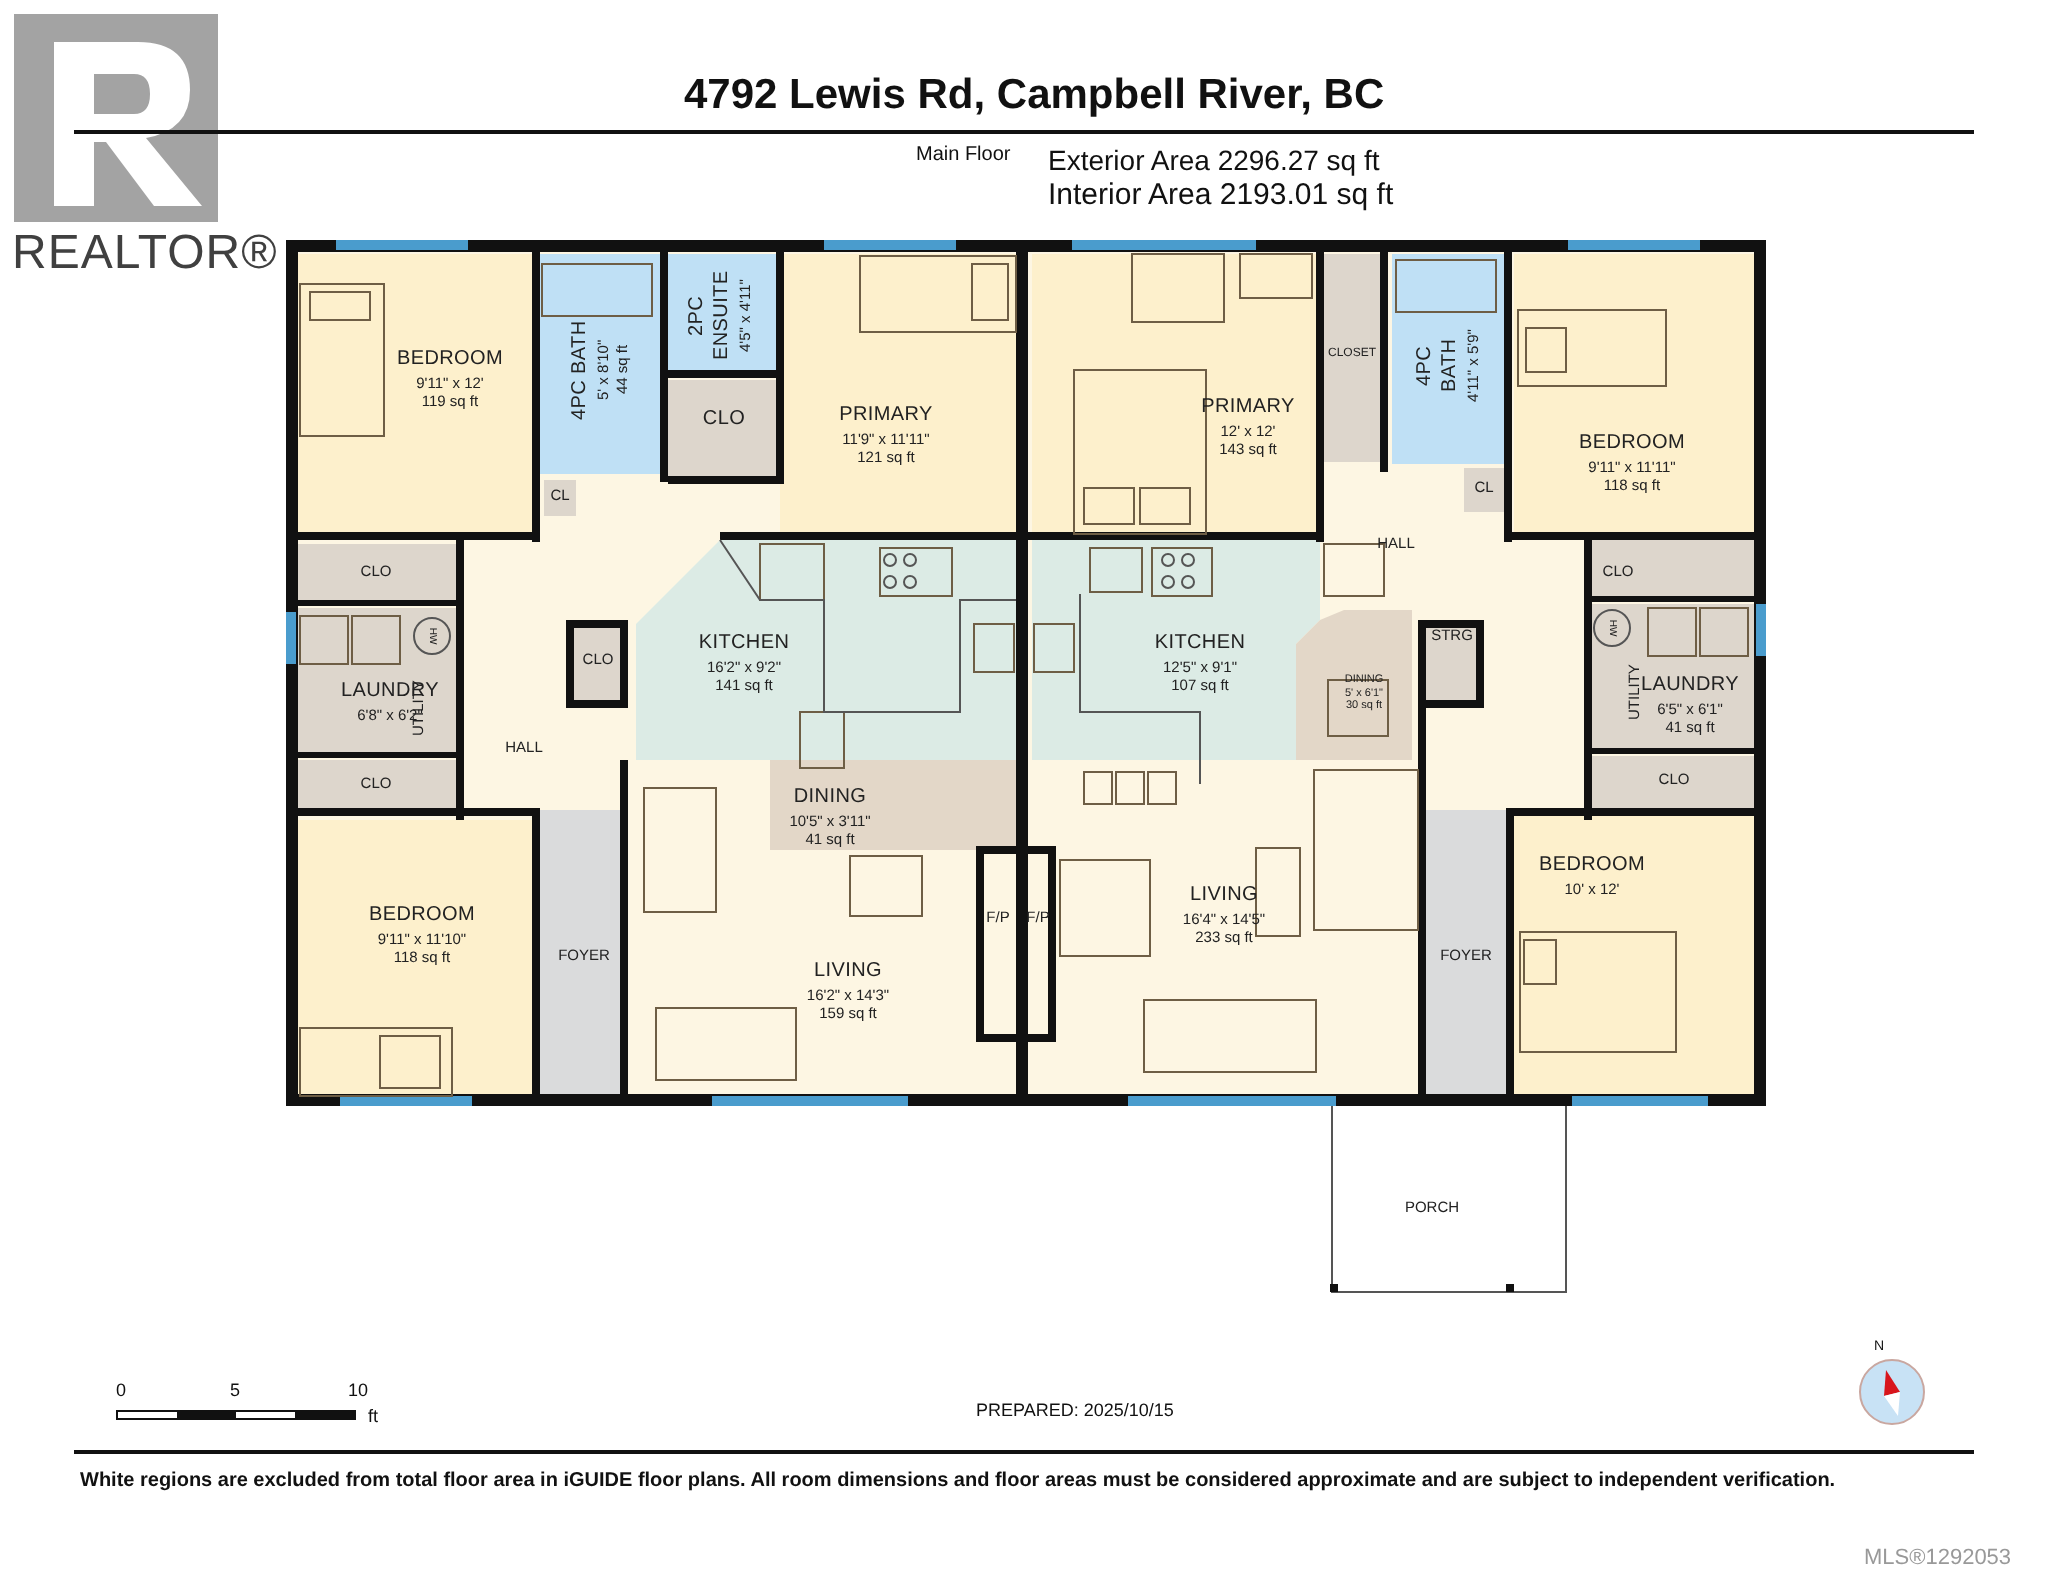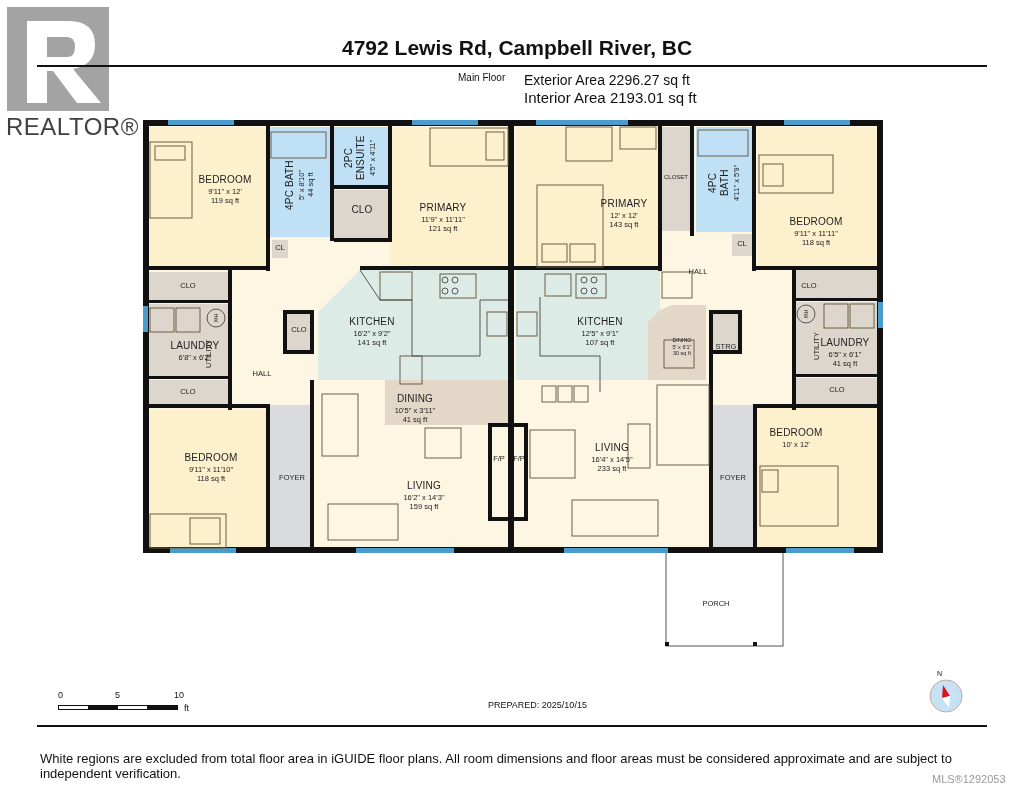--- a/index.html
+++ b/index.html
@@ -11,21 +11,21 @@
   .hr-top{left:37px;top:65px;width:950px;height:2px;background:#111;}
   .mf{left:458px;top:72px;font-size:10px;font-weight:normal;}
   .ext{left:524px;top:72px;font-size:14px;}
   .int{left:524px;top:89px;font-size:15px;}
   .plan{left:0;top:0;width:1024px;height:791px;}
   .room{position:absolute;display:flex;flex-direction:column;align-items:center;justify-content:center;font-size:7.5px;text-align:center;line-height:1.25;color:#222;}
   .room .rname{font-size:10px;letter-spacing:0.2px;}
   .scale{left:58px;top:690px;font-size:9px;}
   .prepared{left:460px;top:700px;font-size:9px;margin-left:28px;}
   .hr-bot{left:37px;top:725px;width:950px;height:2px;background:#111;}
-  .disc{left:40px;top:751px;font-size:13px;}
+  .disc{left:40px;top:735px;font-size:10px;font-weight:bold;}
   .mls{left:932px;top:773px;font-size:11px;color:#999;}
   .north{left:937px;top:670px;font-size:7px;}
 </style>
 </head>
 <body>
 
 <div class="abs logo">
   <svg width="102" height="104" viewBox="0 0 102 104">
     <path d="M20 14 H62 Q88 14 88 38 Q88 58 66 62 L94 96 H70 L46 64 H40 V96 H20 Z M40 30 V50 H60 Q68 50 68 40 Q68 30 60 30 Z" fill="#fff"></path>
   </svg>
@@ -269,21 +269,21 @@
 <div class="room" style="left:560px;top:314px;width:80px;height:36px;">
   <span class="rname">KITCHEN</span>
     <span>12'5" x 9'1"</span>
     <span>107 sq ft</span>
 </div>
 <div class="room" style="left:664px;top:336px;width:36px;height:22px;font-size:5.5px;">
   <span>DINING</span>
     <span>5' x 6'1"</span>
     <span>30 sq ft</span>
 </div>
-<div class="room" style="left:712px;top:339px;width:28px;height:16px;">
+<div class="room" style="left:712px;top:310px;width:28px;height:16px;">
     <span>STRG</span>
   </div>
 <div class="room" style="left:676px;top:264px;width:44px;height:16px;">
     <span>HALL</span>
   </div>
 <div class="room" style="left:796px;top:278px;width:26px;height:16px;">
     <span>CLO</span>
   </div>
 <div class="room" style="left:810px;top:338px;width:70px;height:30px;">
   <span class="rname">LAUNDRY</span>

